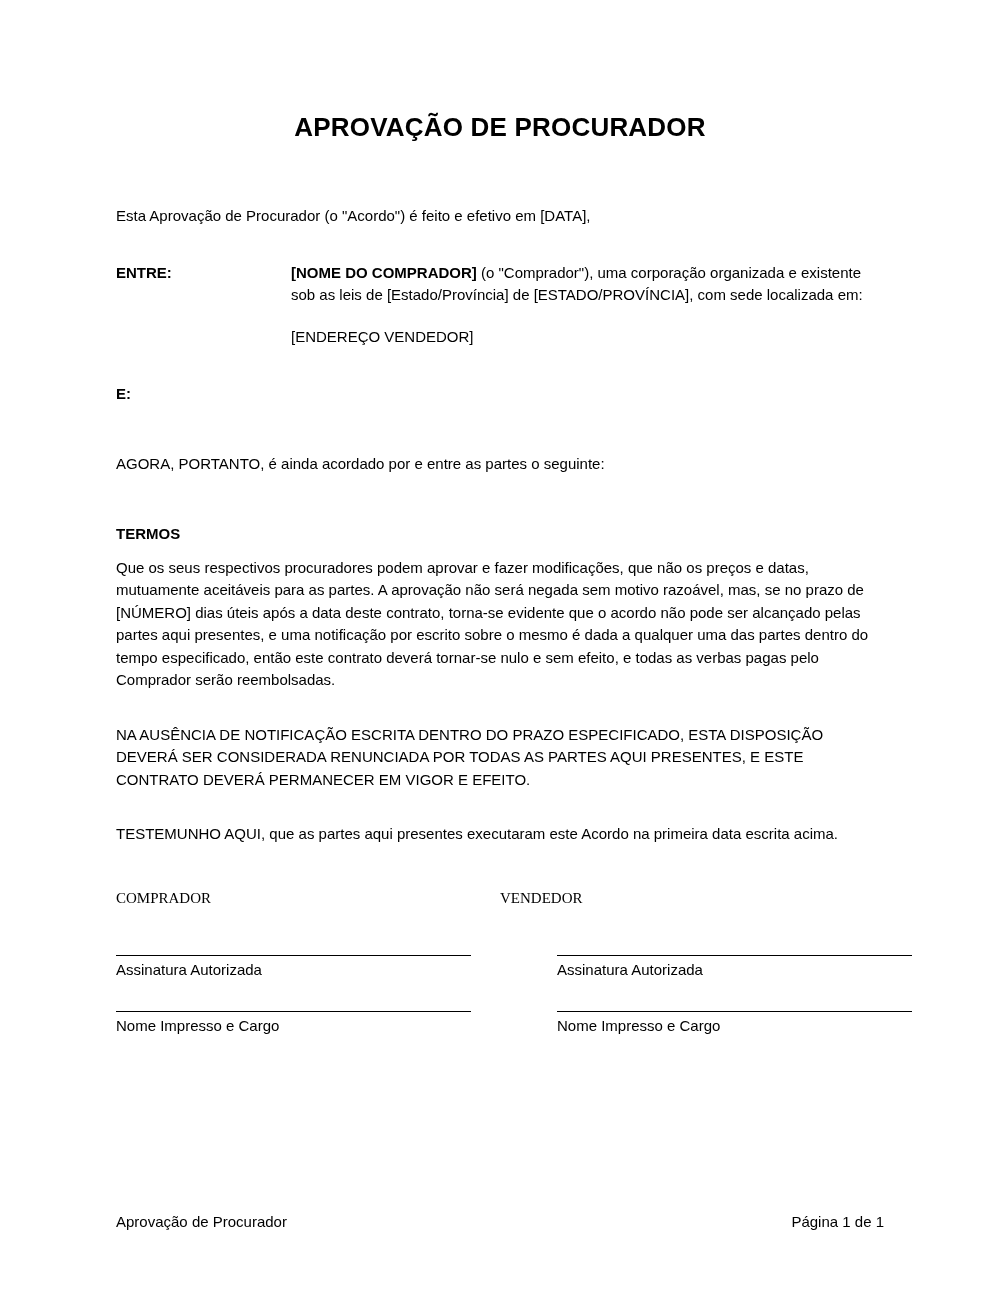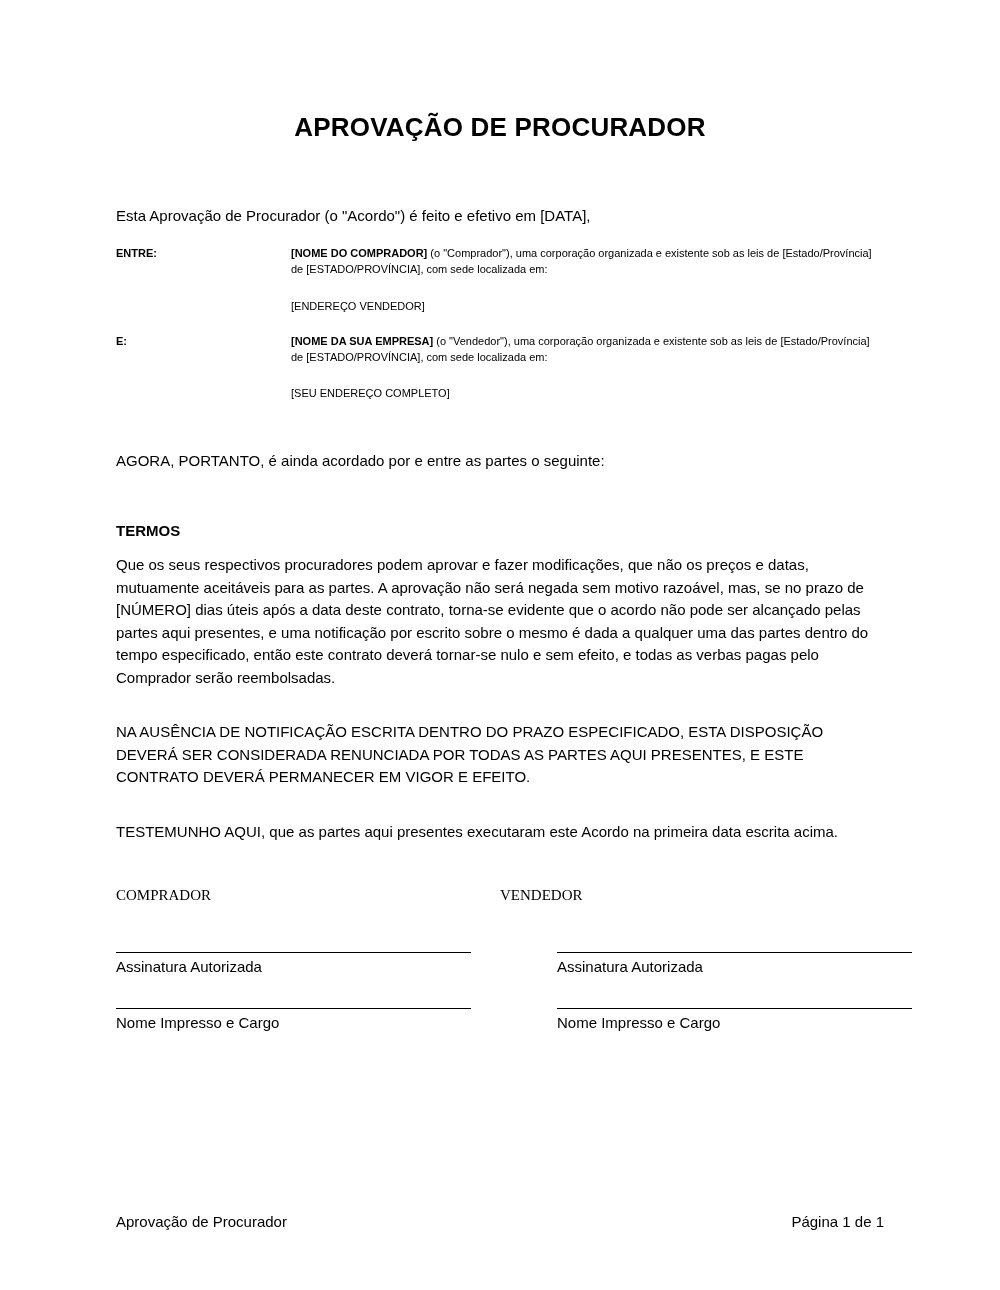--- a/index.html
+++ b/index.html
@@ -31,22 +31,22 @@
     margin: 0;
     padding-top: 112px;
   }
   .intro {
     font-size: 15px;
     line-height: 1.45;
     margin-top: 62px;
   }
   .party-block {
     display: flex;
-    margin-top: 19px;
-    font-size: 11px;
+    margin-top: 35px;
+    font-size: 15px;
     line-height: 1.45;
   }
   .party-label {
     width: 175px;
     flex: 0 0 175px;
     font-weight: bold;
   }
   .party-body {
     flex: 1 1 auto;
   }
@@ -134,24 +134,20 @@
   <div class="party-block">
     <div class="party-label">ENTRE:</div>
     <div class="party-body">
       <p><span class="strong">[NOME DO COMPRADOR]</span><span> (o "Comprador"), uma corporação organizada e existente sob as leis de [Estado/Província] de [ESTADO/PROVÍNCIA], com sede localizada em:</span></p>
       <p class="addr">[ENDEREÇO VENDEDOR]</p>
     </div>
   </div>
 
   <div class="party-block">
     <div class="party-label">E:</div>
-    <div class="party-body">
-      <p><span class="strong">[NOME DA SUA EMPRESA]</span><span> (o "Vendedor"), uma corporação organizada e existente sob as leis de [Estado/Província] de [ESTADO/PROVÍNCIA], com sede localizada em:</span></p>
-      <p class="addr">[SEU ENDEREÇO COMPLETO]</p>
-    </div>
   </div>
 
   <p class="agora">AGORA, PORTANTO, é ainda acordado por e entre as partes o seguinte:</p>
 
   <p class="terms-heading">TERMOS</p>
 
   <p class="terms-para">Que os seus respectivos procuradores podem aprovar e fazer modificações, que não os preços e datas, mutuamente aceitáveis para as partes. A aprovação não será negada sem motivo razoável, mas, se no prazo de [NÚMERO] dias úteis após a data deste contrato, torna-se evidente que o acordo não pode ser alcançado pelas partes aqui presentes, e uma notificação por escrito sobre o mesmo é dada a qualquer uma das partes dentro do tempo especificado, então este contrato deverá tornar-se nulo e sem efeito, e todas as verbas pagas pelo Comprador serão reembolsadas.</p>
   <p class="terms-para gap">NA AUSÊNCIA DE NOTIFICAÇÃO ESCRITA DENTRO DO PRAZO ESPECIFICADO, ESTA DISPOSIÇÃO DEVERÁ SER CONSIDERADA RENUNCIADA POR TODAS AS PARTES AQUI PRESENTES, E ESTE CONTRATO DEVERÁ PERMANECER EM VIGOR E EFEITO.</p>
   <p class="terms-para gap">TESTEMUNHO AQUI, que as partes aqui presentes executaram este Acordo na primeira data escrita acima.</p>
 

